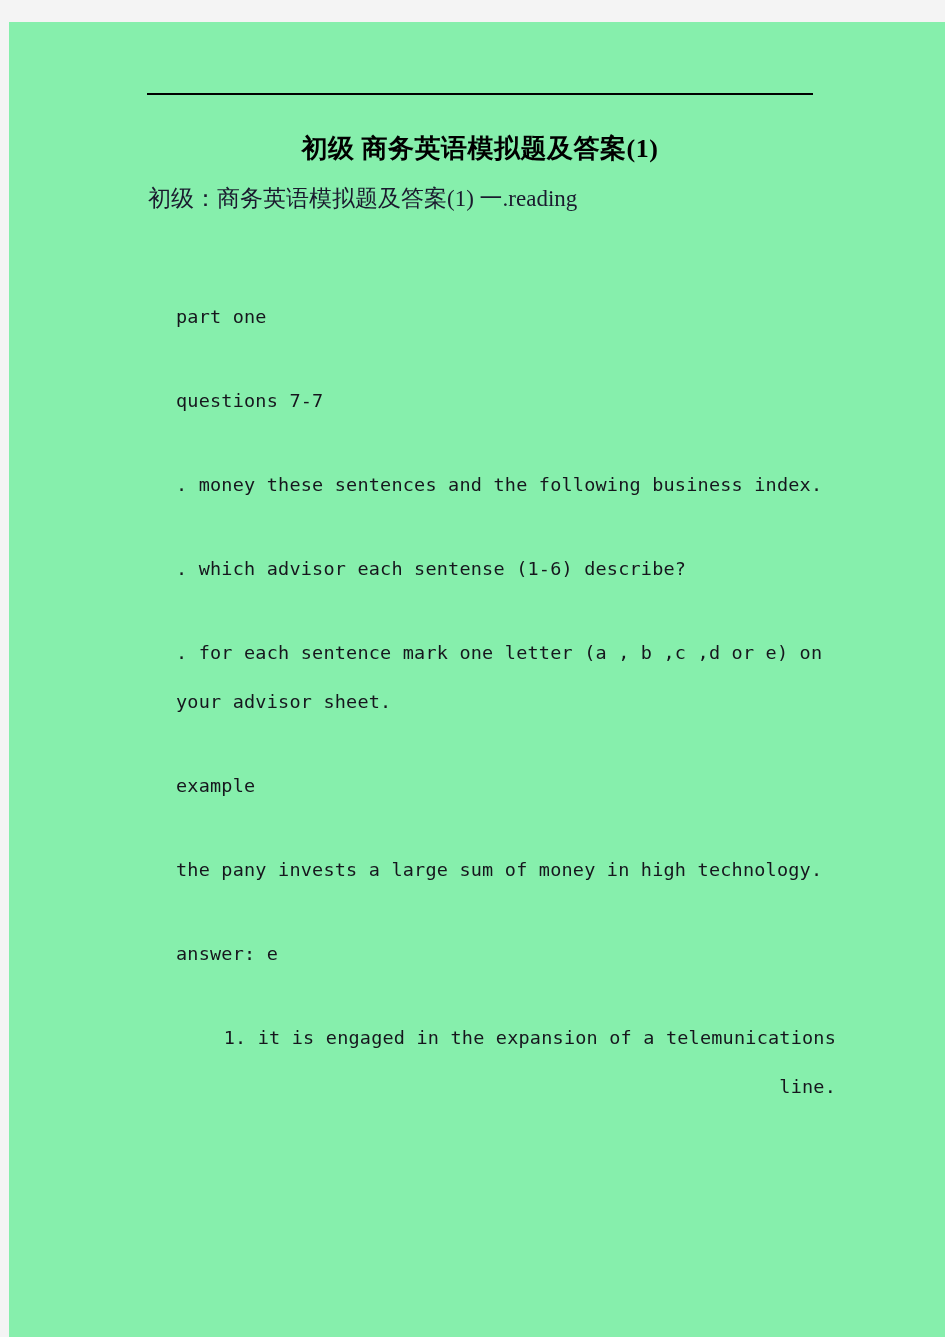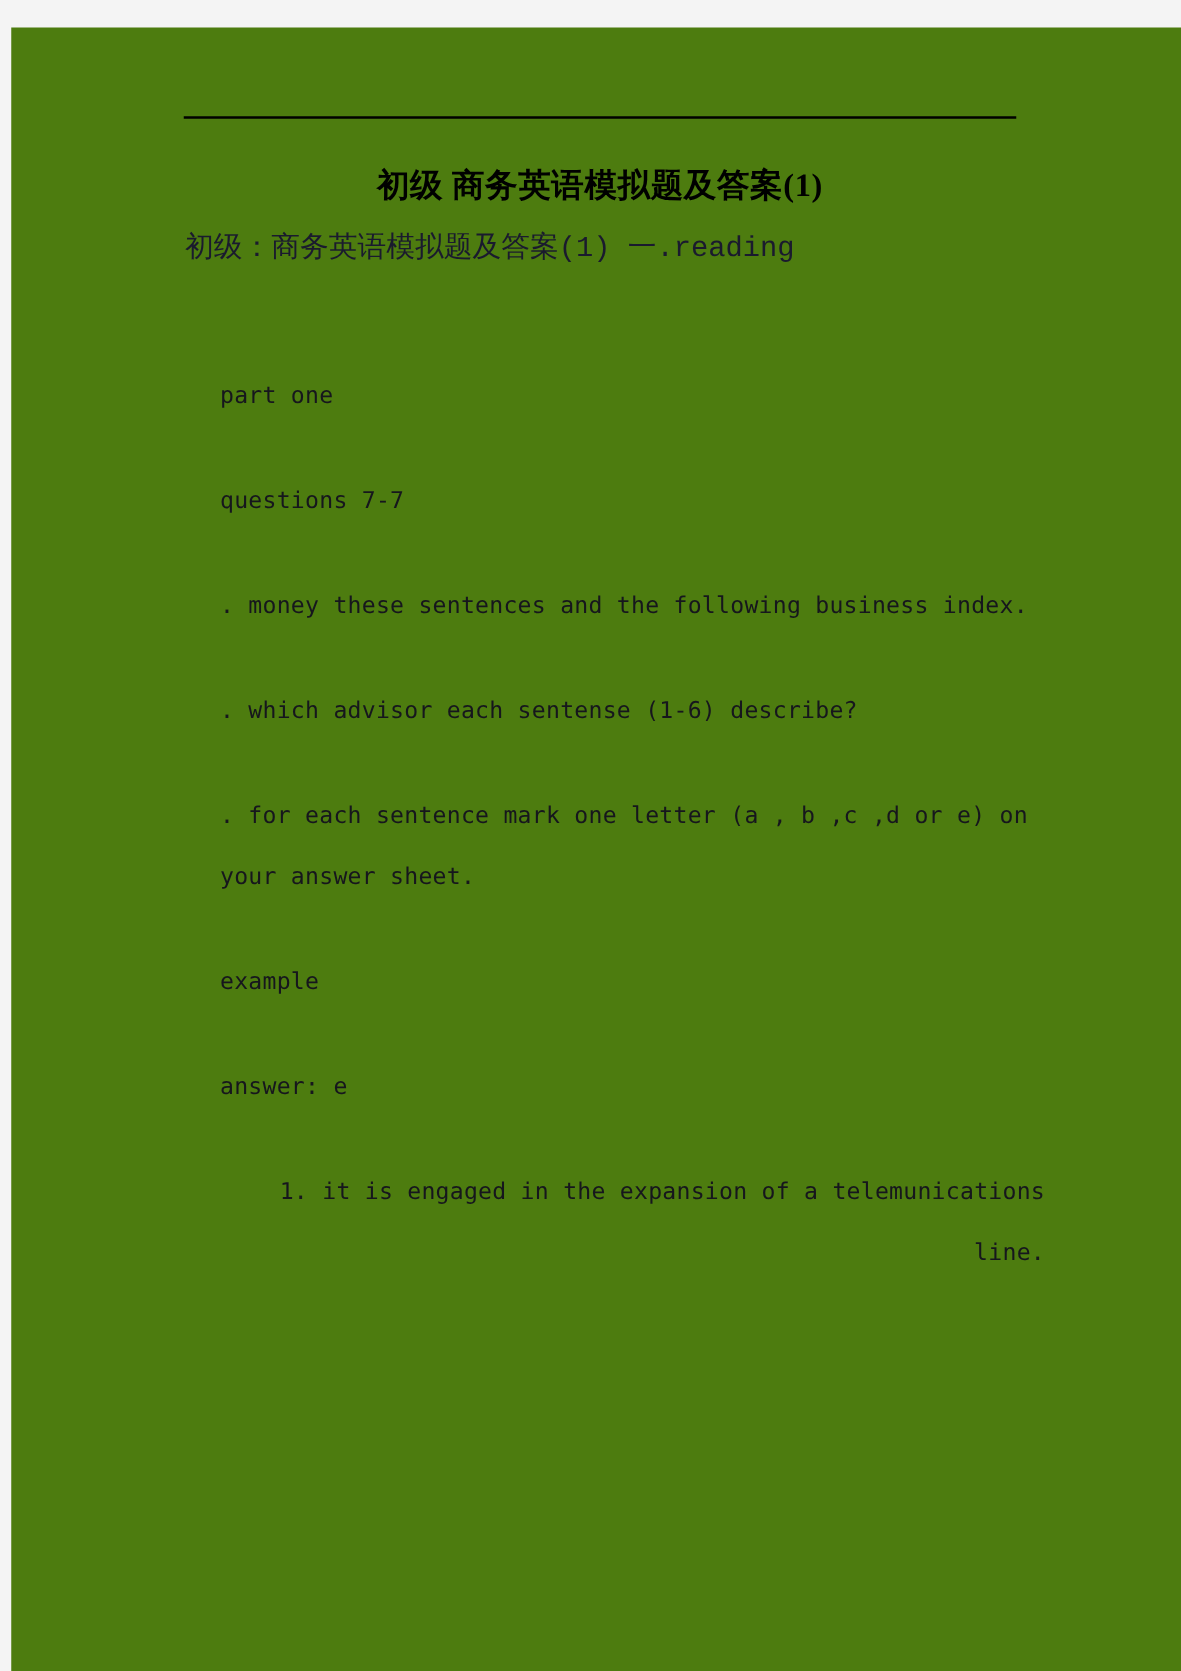--- a/index.html
+++ b/index.html
@@ -14,21 +14,21 @@
     overflow: hidden;
   }
 
   
   .page {
     position: absolute;
     left: 9px;
     top: 22px;
     width: 936px;
     height: 1315px;
-    background: #4d7c0f;
+    background: #86efac;
   }
 
   .top-rule {
     position: absolute;
     left: 138px;    
     top: 71px;      
     width: 666px;
     height: 2px;
     background: #000000;
     border: 0;
@@ -49,21 +49,21 @@
     color: #000000;
     letter-spacing: 0.5px;
   }
 
   .doc-subtitle {
     position: absolute;
     left: 139px;
     top: 161px;
     width: 700px;
     margin: 0;
-    font-family: Liberation Mono, monospace;
+    font-family: Liberation Serif, serif;
     font-weight: normal;
     font-size: 23px;
     line-height: 32px;
     color: #1a1a2e;
     white-space: nowrap;
   }
 
   .body-block {
     position: absolute;
     left: 139px;
@@ -97,19 +97,20 @@
 
   <h1 class="doc-title">初级 商务英语模拟题及答案(1)</h1>
 
   <p class="doc-subtitle">初级：商务英语模拟题及答案(1) 一.reading</p>
 
   <div class="body-block">
     <p class="para">part one</p>
     <p class="para">questions 7-7</p>
     <p class="para">. money these sentences and the following business index.</p>
     <p class="para">. which advisor each sentense (1-6) describe?</p>
-    <p class="para">. for each sentence mark one letter (a , b ,c ,d or e) on your answer sheet.</p>
+    <p class="para">. for each sentence mark one letter (a , b ,c ,d or e) on your advisor sheet.</p>
     <p class="para">example</p>
+    <p class="para">the pany invests a large sum of money in high technology.</p>
     <p class="para">answer: e</p>
     <p class="para">1. it is engaged in the expansion of a telemunications line.</p>
   </div>
 
 </div>
 
 </body></html>

